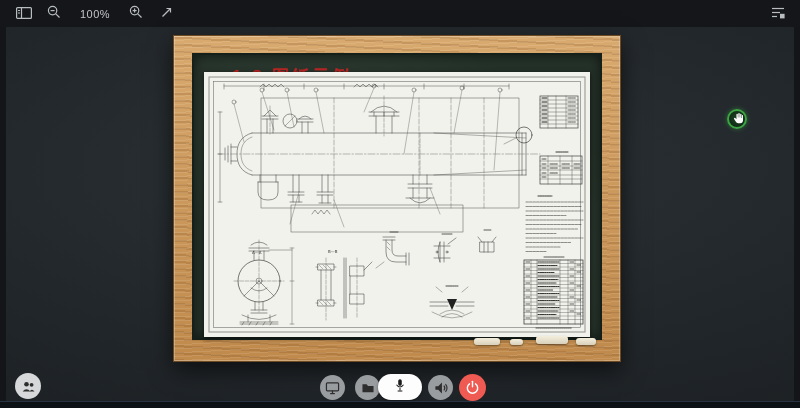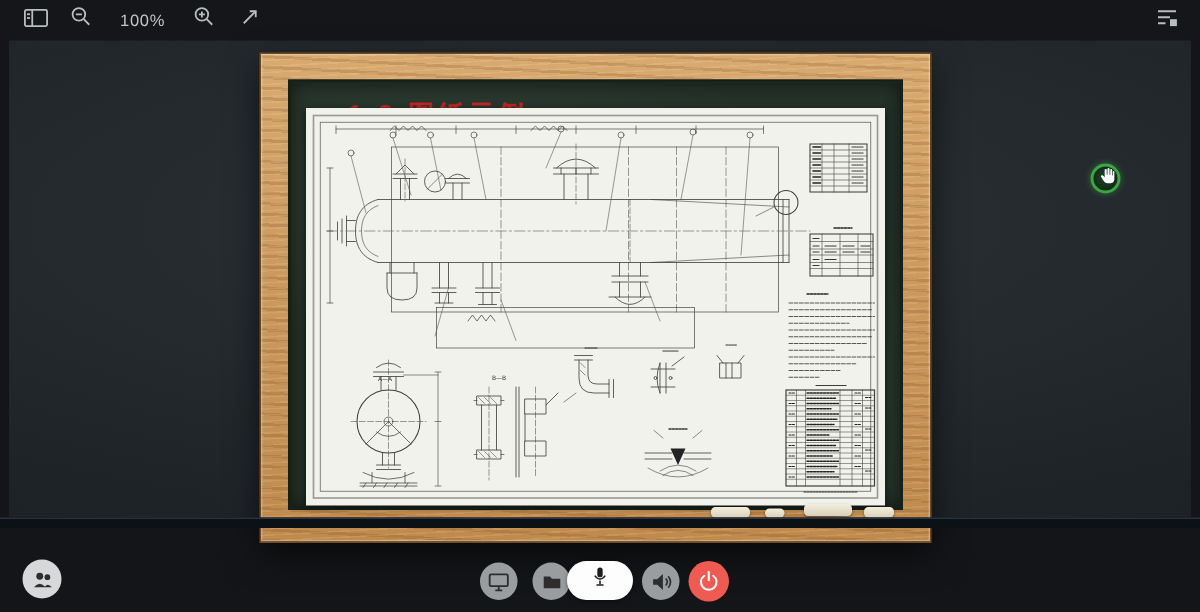--- a/index.html
+++ b/index.html
@@ -1,18 +1,18 @@
 <!DOCTYPE html>
 <html><head>
 <meta charset="utf-8">
 <style>
   * { margin:0; padding:0; box-sizing:border-box; }
   html,body { width:800px; height:408px; overflow:hidden; background:#131518;
     font-family:"Liberation Sans", sans-serif; }
-  .app { position:relative; width:800px; height:352px; }
+  .app { position:relative; width:800px; height:408px; }
 
   
   .topbar { position:absolute; left:0; top:0; width:800px; height:27px; background:#141619;
     display:flex; align-items:center; }
   .tb-icon { width:24px; height:18px; display:flex; align-items:center; justify-content:center;
     cursor:pointer; }
   .tb-icon svg { stroke:#b9bdc0; fill:none; stroke-width:1.2; }
   .zoom-label { color:#c2c5c7; font-size:11px; margin:0 8px; letter-spacing:.5px; }
   .tb-left { display:flex; align-items:center; margin-left:12px; gap:6px; }
   .tb-right { margin-left:auto; margin-right:10px; }

